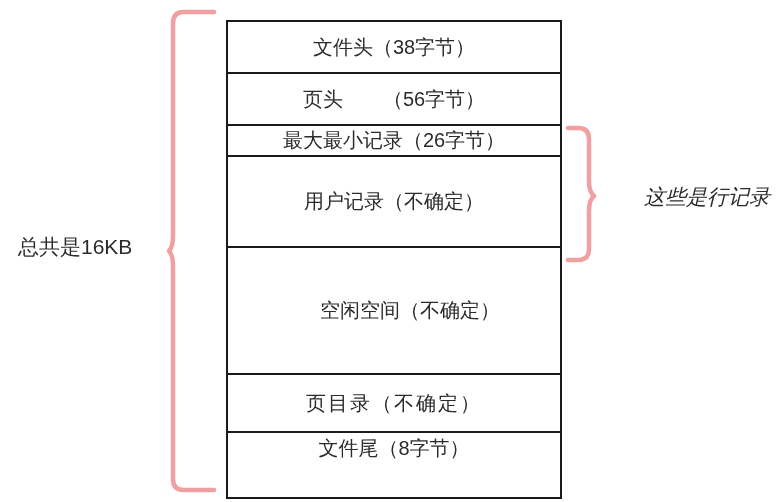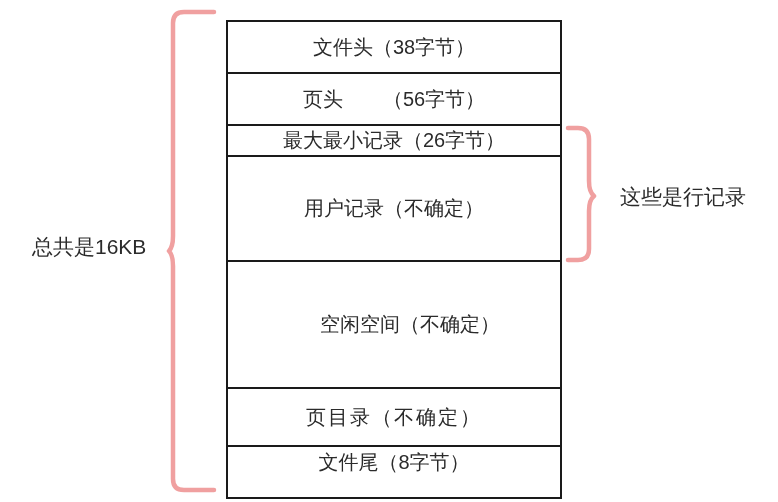--- a/index.html
+++ b/index.html
@@ -42,21 +42,21 @@
     line-height: 1.25;
     text-align: center;
     white-space: pre;
   }
   .seg:last-child { border-bottom: none; }
 
   
   .seg-file-header   { height: 52px;  }
   .seg-page-header   { height: 52px;  }
   .seg-minmax-record { height: 31px;  }
-  .seg-user-records  { height: 105px;  }
+  .seg-user-records  { height: 91px;  }
   .seg-free-space    { height: 127px; padding-left: 32px; }
   .seg-page-dir      { height: 58px;  }
   .seg-file-trailer  { height: 30px;  }
 
   .seg-page-dir .seg-text { letter-spacing: 2px; }
 
   
   .brace {
     position: absolute;
     pointer-events: none;
@@ -67,22 +67,22 @@
   #brace-right { left: 566px; top: 124px; width: 34px;  height: 140px; }
 
   
   .annot-label {
     position: absolute;
     color: #2b2b2b;
     font-size: 21px;
     line-height: 1;
     white-space: nowrap;
   }
-  #label-total    { left: 32px;  top: 236px; }
-  #label-row-recs { left: 620px; top: 186px; }
+  #label-total    { left: 18px;  top: 236px; }
+  #label-row-recs { left: 644px; top: 186px; font-style: italic; }
 </style>
 </head>
 <body>
 
 <div id="canvas">
 
   <div class="brace" id="brace-left">
     <svg width="50" height="486" viewBox="0 0 50 486" fill="none" xmlns="http://www.w3.org/2000/svg" aria-hidden="true">
       <path d="M46 4 H16 Q5 4 5 15 V228 Q5 239 1 243 Q5 247 5 258 V471 Q5 482 16 482 H46" stroke="#F0A0A0" stroke-width="4.5" stroke-linecap="round" stroke-linejoin="round" fill="none"></path>
     </svg>

